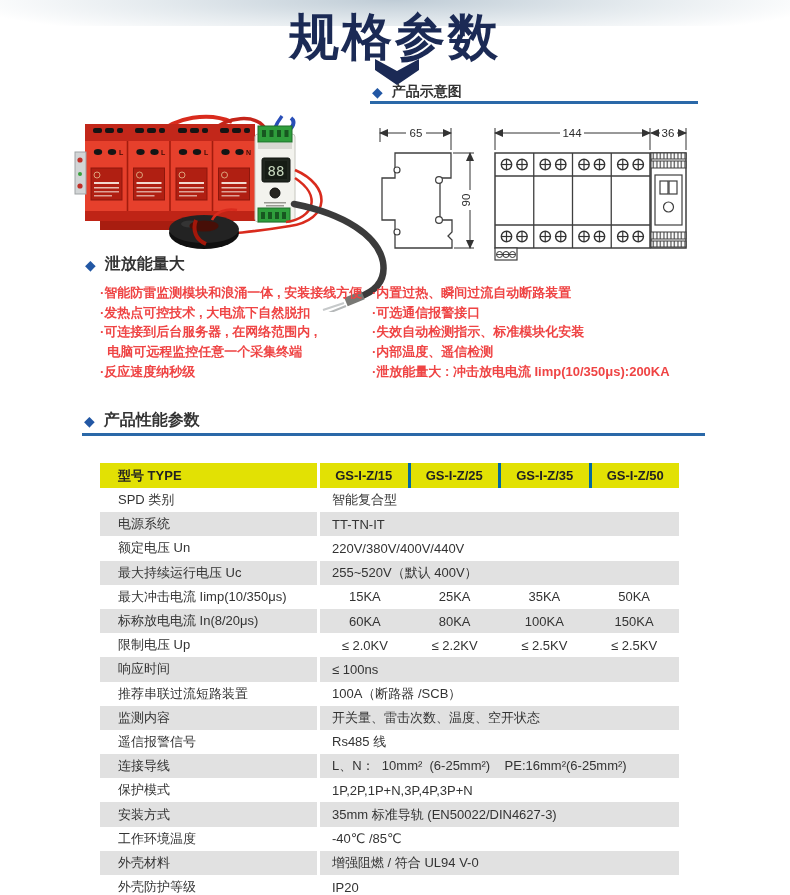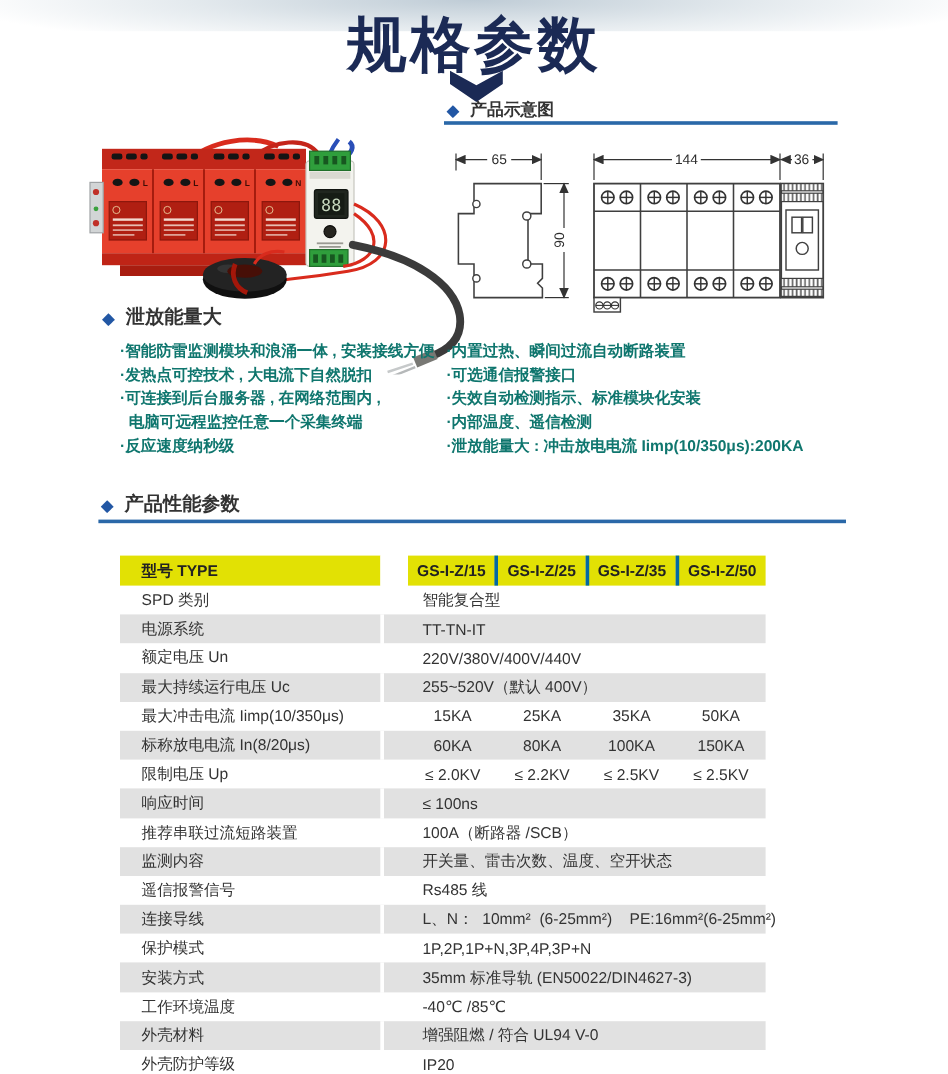--- a/index.html
+++ b/index.html
@@ -25,30 +25,30 @@
   .head-adv{left:85px;top:254px;font-size:16px;}
   .head-perf{left:84px;top:410px;font-size:16px;}
   .uline{position:absolute;height:3px;background:var(--uline);}
   .ul-schematic{left:370px;top:101px;width:328px;}
   .ul-perf{left:82px;top:433px;width:623px;}
 
   .product-photo{position:absolute;left:60px;top:112px;}
   .tech-drawing{position:absolute;left:375px;top:120px;}
   .dim-text{font-size:11.5px;fill:#2c2c2c;}
 
-  .bullets{position:absolute;font-size:13px;font-weight:600;color:#0f766e;
+  .bullets{position:absolute;font-size:13px;font-weight:600;color:#ef4444;
     line-height:19.7px;white-space:pre;}
   .bullets-left{left:100px;top:283px;}
   .bullets-right{left:372px;top:283px;}
 
   .spec-table{position:absolute;left:100px;top:463px;width:606px;font-size:13px;color:#333;}
   .t-row{display:flex;height:24.2px;}
   .t-row.t-header{height:25px;font-weight:bold;color:#222;}
   .t-label{width:217px;display:flex;align-items:center;padding-left:18px;}
-  .t-values{width:321px;display:flex;border-left:3px solid #fff;padding-left:20px;}
+  .t-values{width:362px;display:flex;border-left:3px solid #fff;}
   .t-vcell{flex:1;display:flex;align-items:center;justify-content:center;white-space:pre;}
   .t-span{display:flex;align-items:center;padding-left:12px;white-space:pre;}
   .t-header .t-label,.t-header .t-vcell{background:var(--yellow);}
   .t-header .t-vcell + .t-vcell{border-left:3px solid #0369a1;}
   .t-row.shaded .t-label,.t-row.shaded .t-values{background:var(--gray);}
 </style>
 </head>
 <body>
 
 <div class="page">

